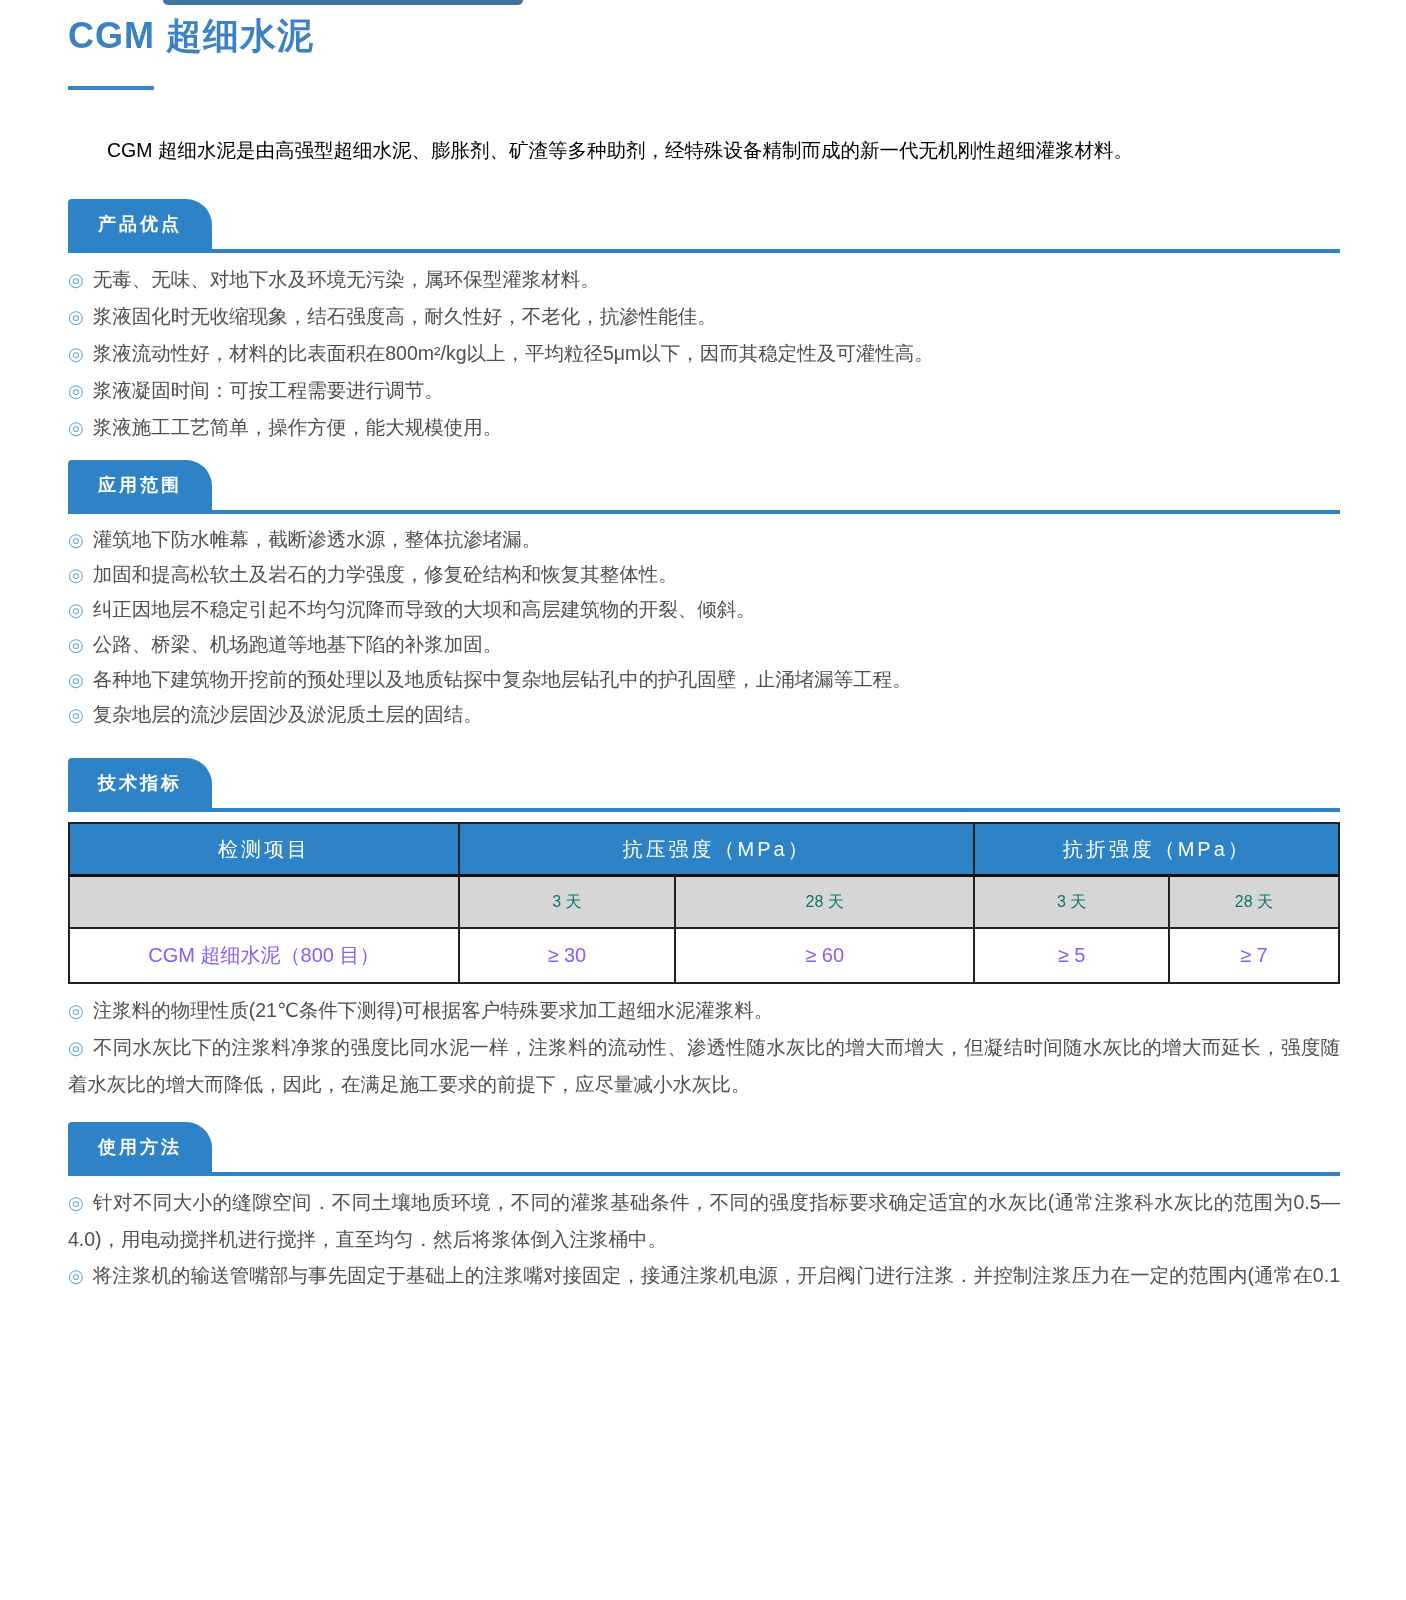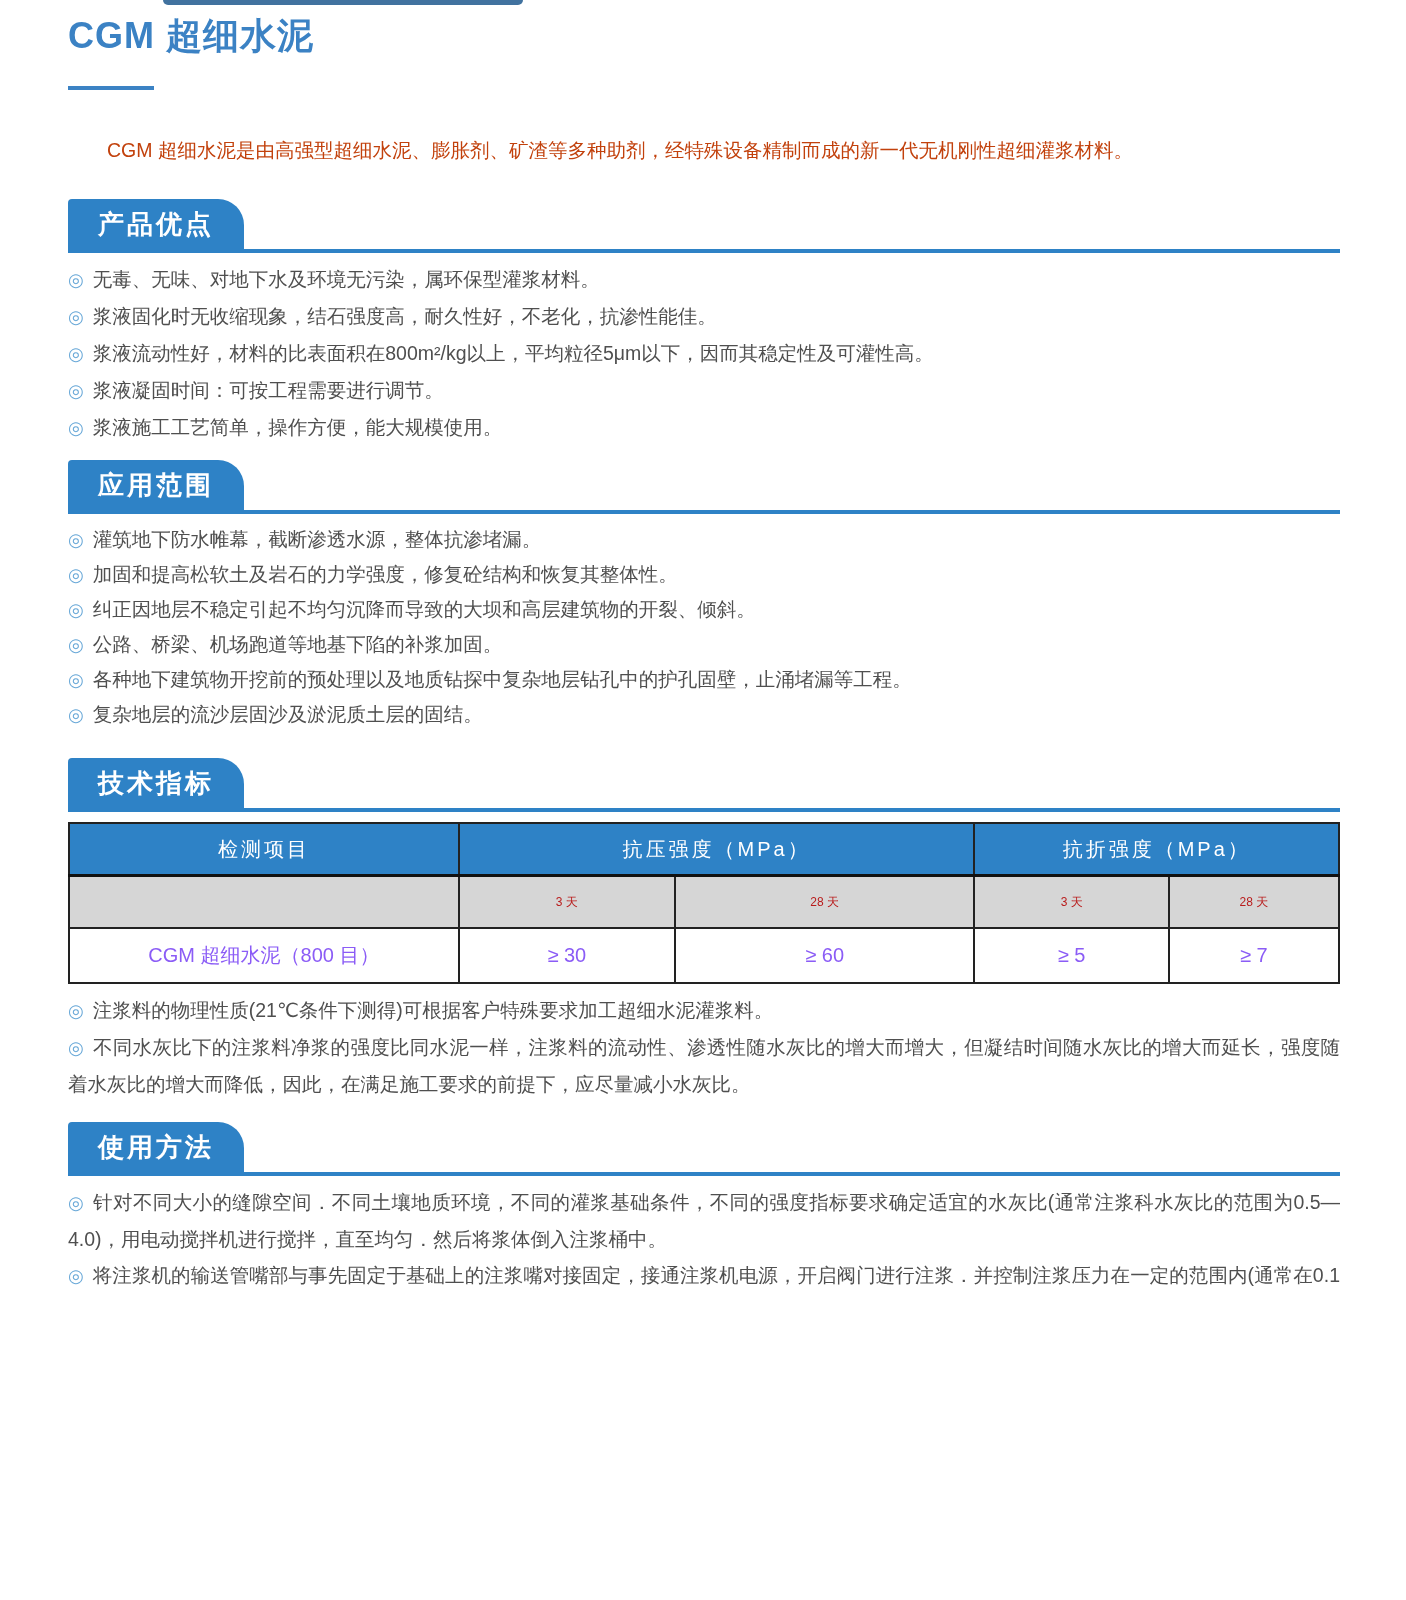--- a/index.html
+++ b/index.html
@@ -34,32 +34,32 @@
   .title-underline {
     width: 86px; height: 4px;
     background: #3b82c4;
     margin-top: 28px;
   }
   .intro {
     margin: 46px 0 0 0;
     font-size: 19.5px;
     line-height: 29px;
     text-indent: 2em;
-    color: #c2410c;
+    color: #000000;
   }
 
   .section-header {
     border-bottom: 4px solid #2e82c6;
     line-height: 0;
   }
   .section-tab {
     display: inline-block;
     background: #2e82c6;
     color: #ffffff;
-    font-size: 26px;
+    font-size: 18px;
     font-weight: bold;
     line-height: 50px;
     padding: 0 30px;
     letter-spacing: 3px;
     border-radius: 4px 26px 0 0;
   }
   .mt-sec1 { margin-top: 34px; }
   .mt-sec2 { margin-top: 14px; }
   .mt-sec3 { margin-top: 26px; }
   .mt-sec4 { margin-top: 20px; }
@@ -98,22 +98,22 @@
     background: #2e82c6;
     color: #ffffff;
     font-weight: normal;
     font-size: 20px;
     height: 34px;
     letter-spacing: 3px;
     border-bottom: 3px solid #111111;
   }
   .spec-table tr.sub td {
     background: #d6d6d6;
-    color: #b91c1c;
-    font-size: 12px;
+    color: #0f766e;
+    font-size: 16px;
     height: 34px;
   }
   .spec-table tr.data td {
     background: #ffffff;
     color: #8b5cf6;
     font-size: 20px;
     height: 37px;
   }
 
   .notes { margin-top: 16px; }

